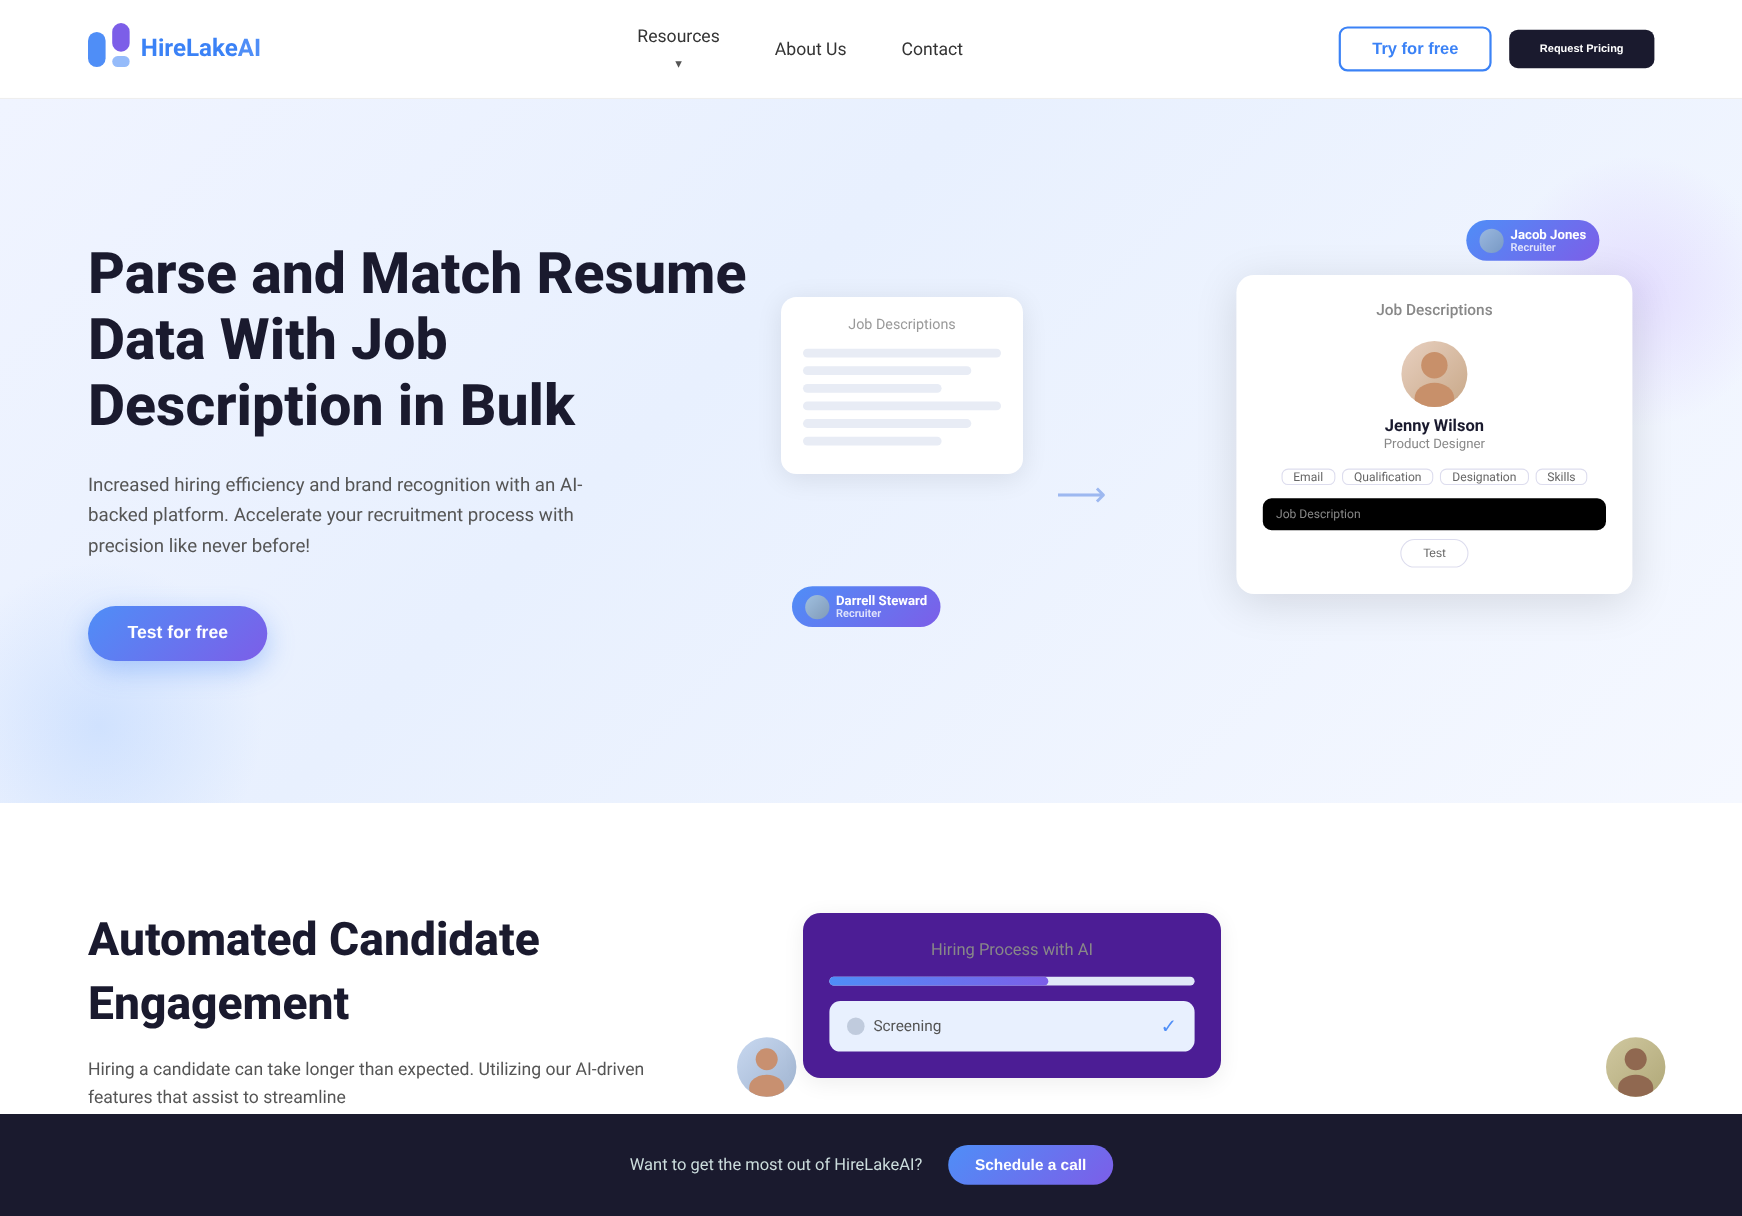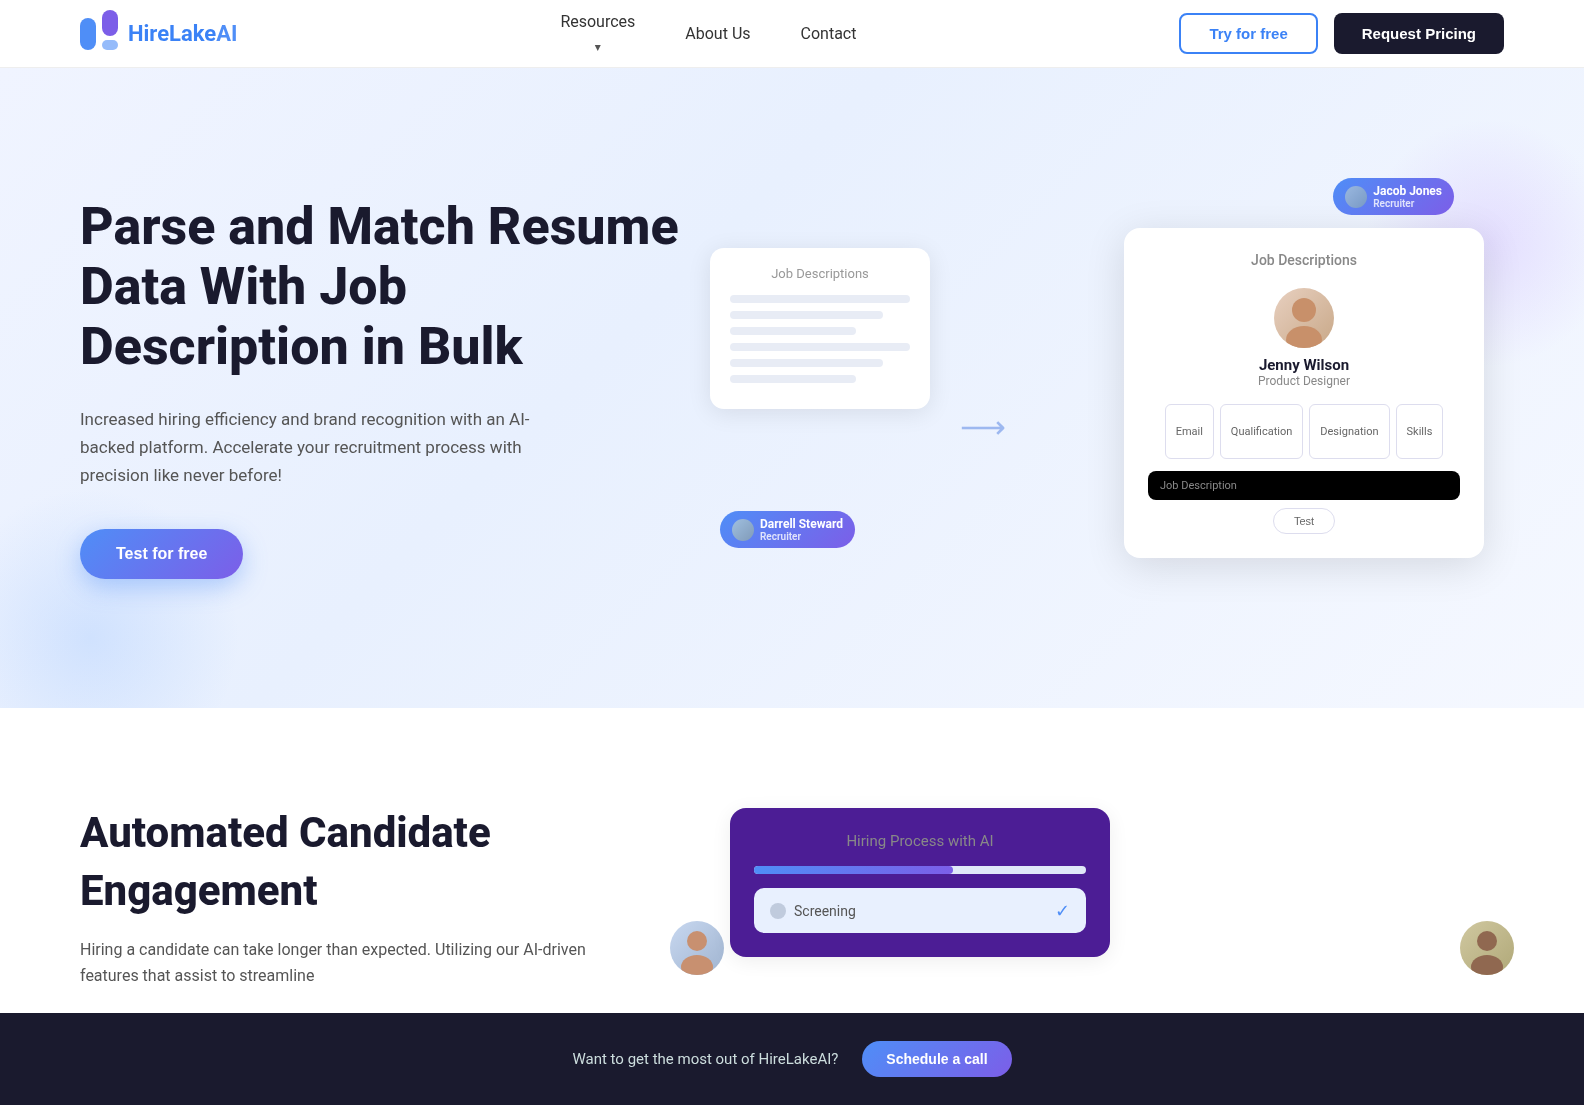--- a/index.html
+++ b/index.html
@@ -4,21 +4,21 @@
   <style>
     * { margin: 0; padding: 0; box-sizing: border-box; }
     body { font-family: -apple-system, BlinkMacSystemFont, 'Segoe UI', Roboto, sans-serif; background: #fff; overflow-x: hidden; }
 
     
     .navbar {
       display: flex;
       align-items: center;
       justify-content: space-between;
       padding: 0 80px;
-      height: 68px;
+      height: 90px;
       background: #fff;
       border-bottom: 1px solid #eee;
       position: relative;
       z-index: 10;
     }
     .logo-area {
       display: flex;
       align-items: center;
       gap: 10px;
       cursor: pointer;
@@ -62,21 +62,21 @@
       font-size: 15px;
       font-weight: 600;
       cursor: pointer;
     }
     .btn-pricing {
       padding: 12px 28px;
       background: #1a1a2e;
       color: #fff;
       border: none;
       border-radius: 8px;
-      font-size: 15px;
+      font-size: 10px;
       font-weight: 600;
       cursor: pointer;
     }
 
     
     .hero {
       background: linear-gradient(135deg, #f0f4ff 0%, #e8f0fe 40%, #f5f8ff 100%);
       min-height: 640px;
       display: flex;
       align-items: center;
@@ -157,21 +157,21 @@
       color: #888;
     }
     .tag-row {
       display: flex;
       gap: 6px;
       justify-content: center;
       margin-bottom: 12px;
       flex-wrap: wrap;
     }
     .tag {
-      padding: 20px 10px;
+      padding: 0 10px;
       border: 1px solid #dde;
       border-radius: 6px;
       font-size: 11px;
       color: #666;
     }
     .job-desc-row {
       background: #000000;
       border-radius: 8px;
       padding: 8px 12px;
       font-size: 11px;

